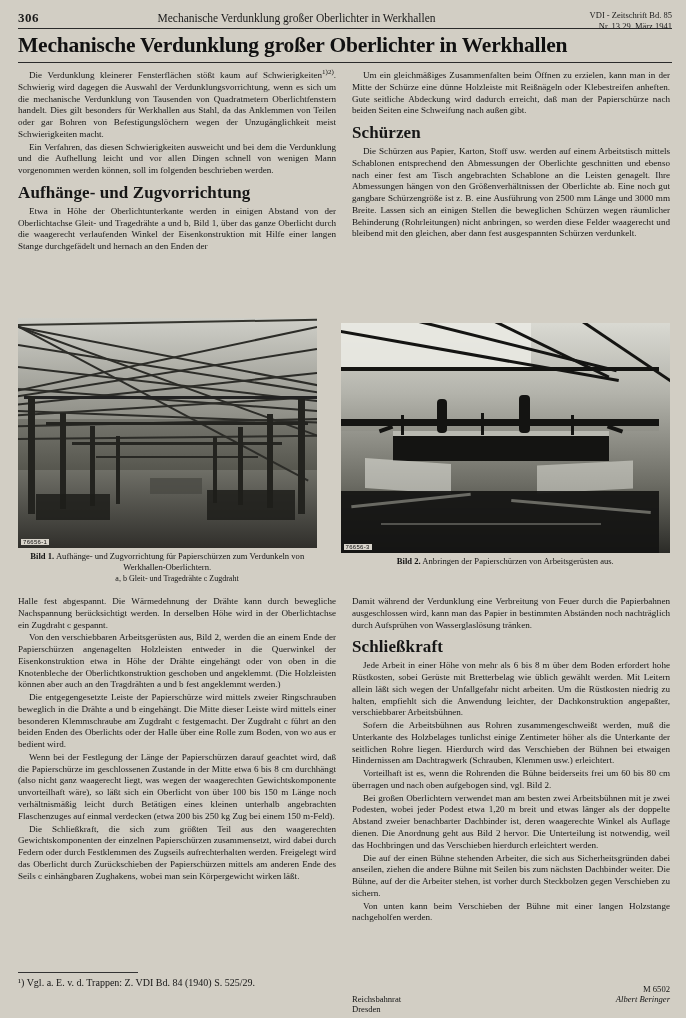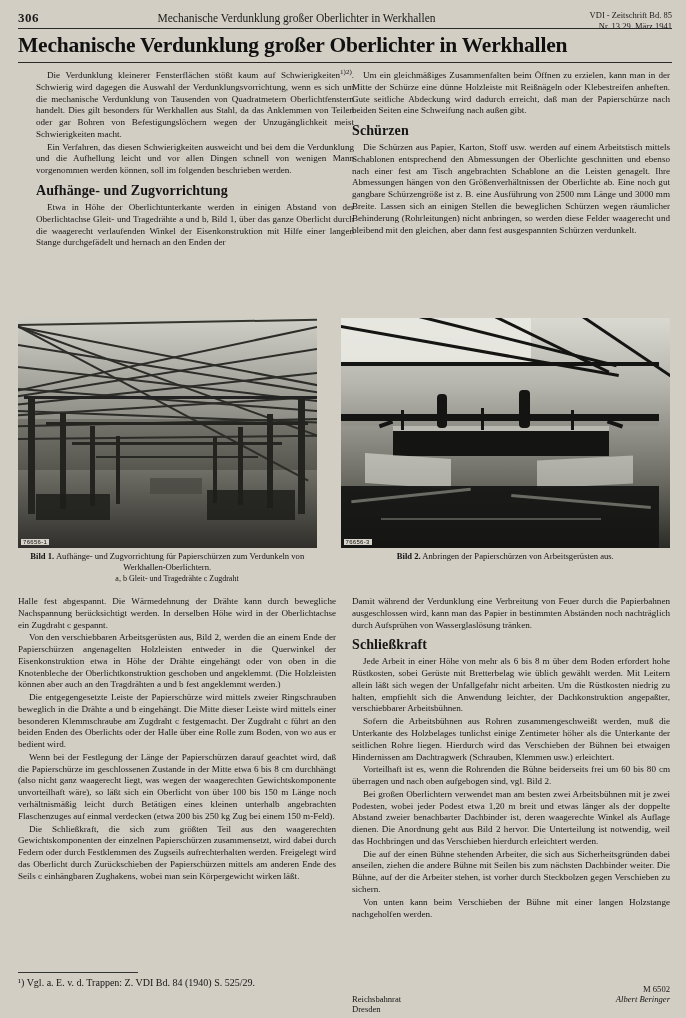--- a/index.html
+++ b/index.html
@@ -38,33 +38,33 @@
   }
   .rule2{
     position:absolute;left:18px;right:14px;top:62px;height:1px;background:#2a2a2a;
   }
   
   .col{
     position:absolute;top:70px;width:318px;
     font-size:9.1px;line-height:1.295;text-align:justify;color:#161616;
     -webkit-hyphens:auto;hyphens:auto;
   }
-  .col.left{left:18px;margin-left:18px;}
+  .col.left{left:18px;}
   .col.right{left:352px;}
   .col p{margin:0 0 1px 0;text-indent:11px;}
   h2.sub{
-    font-size:14px;font-weight:700;margin:5px 0 2px 0;text-indent:0;
+    font-size:17px;font-weight:700;margin:5px 0 2px 0;text-indent:0;
     letter-spacing:.1px;
   }
   sup{font-size:7px;line-height:0;}
   
   .figs{
     position:absolute;left:18px;top:318px;width:652px;
   }
-  .figrow{display:flex;gap:24px;}
+  .figrow{display:flex;gap:24px;align-items:center;}
   .fig{position:relative;}
   .fig.one{width:318px;}
   .fig.two{width:351px;}
   .photo{
     position:relative;width:100%;height:230px;overflow:hidden;
     background:#2a2a28;
   }
   .photo .negno{
     position:absolute;left:3px;bottom:3px;
     background:#d8d4cb;color:#111;font-size:6px;padding:0 2px;

